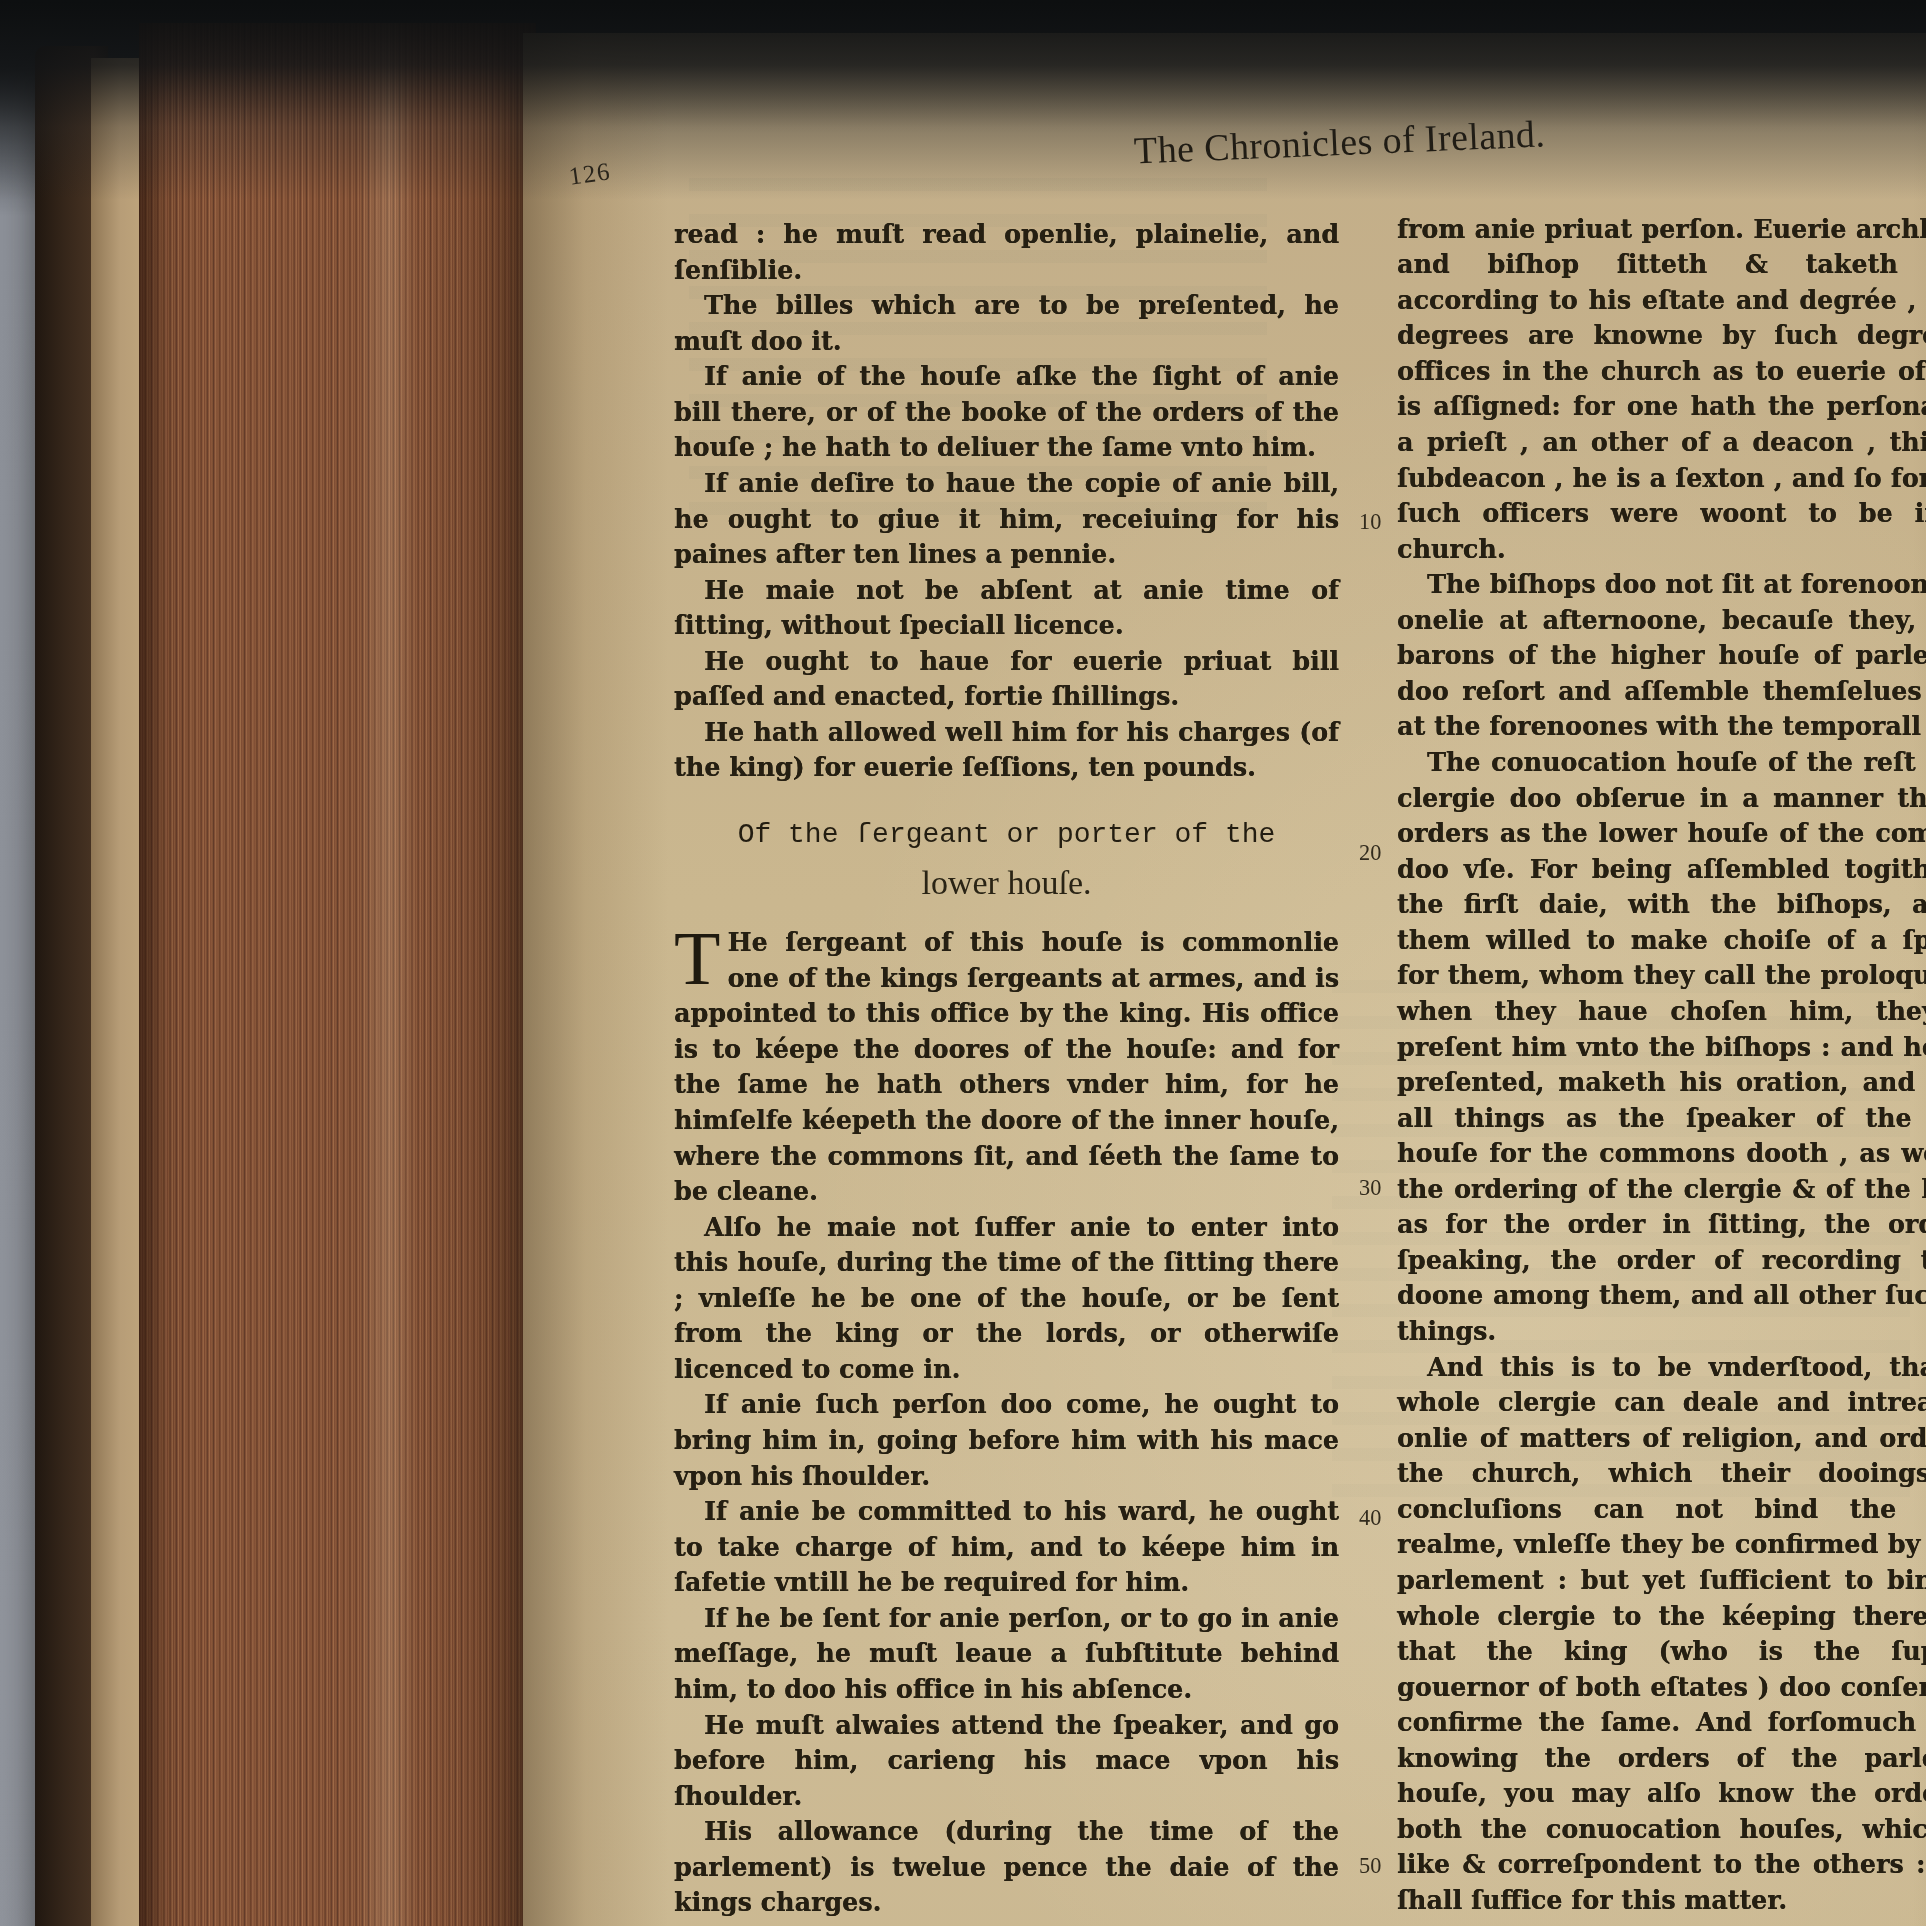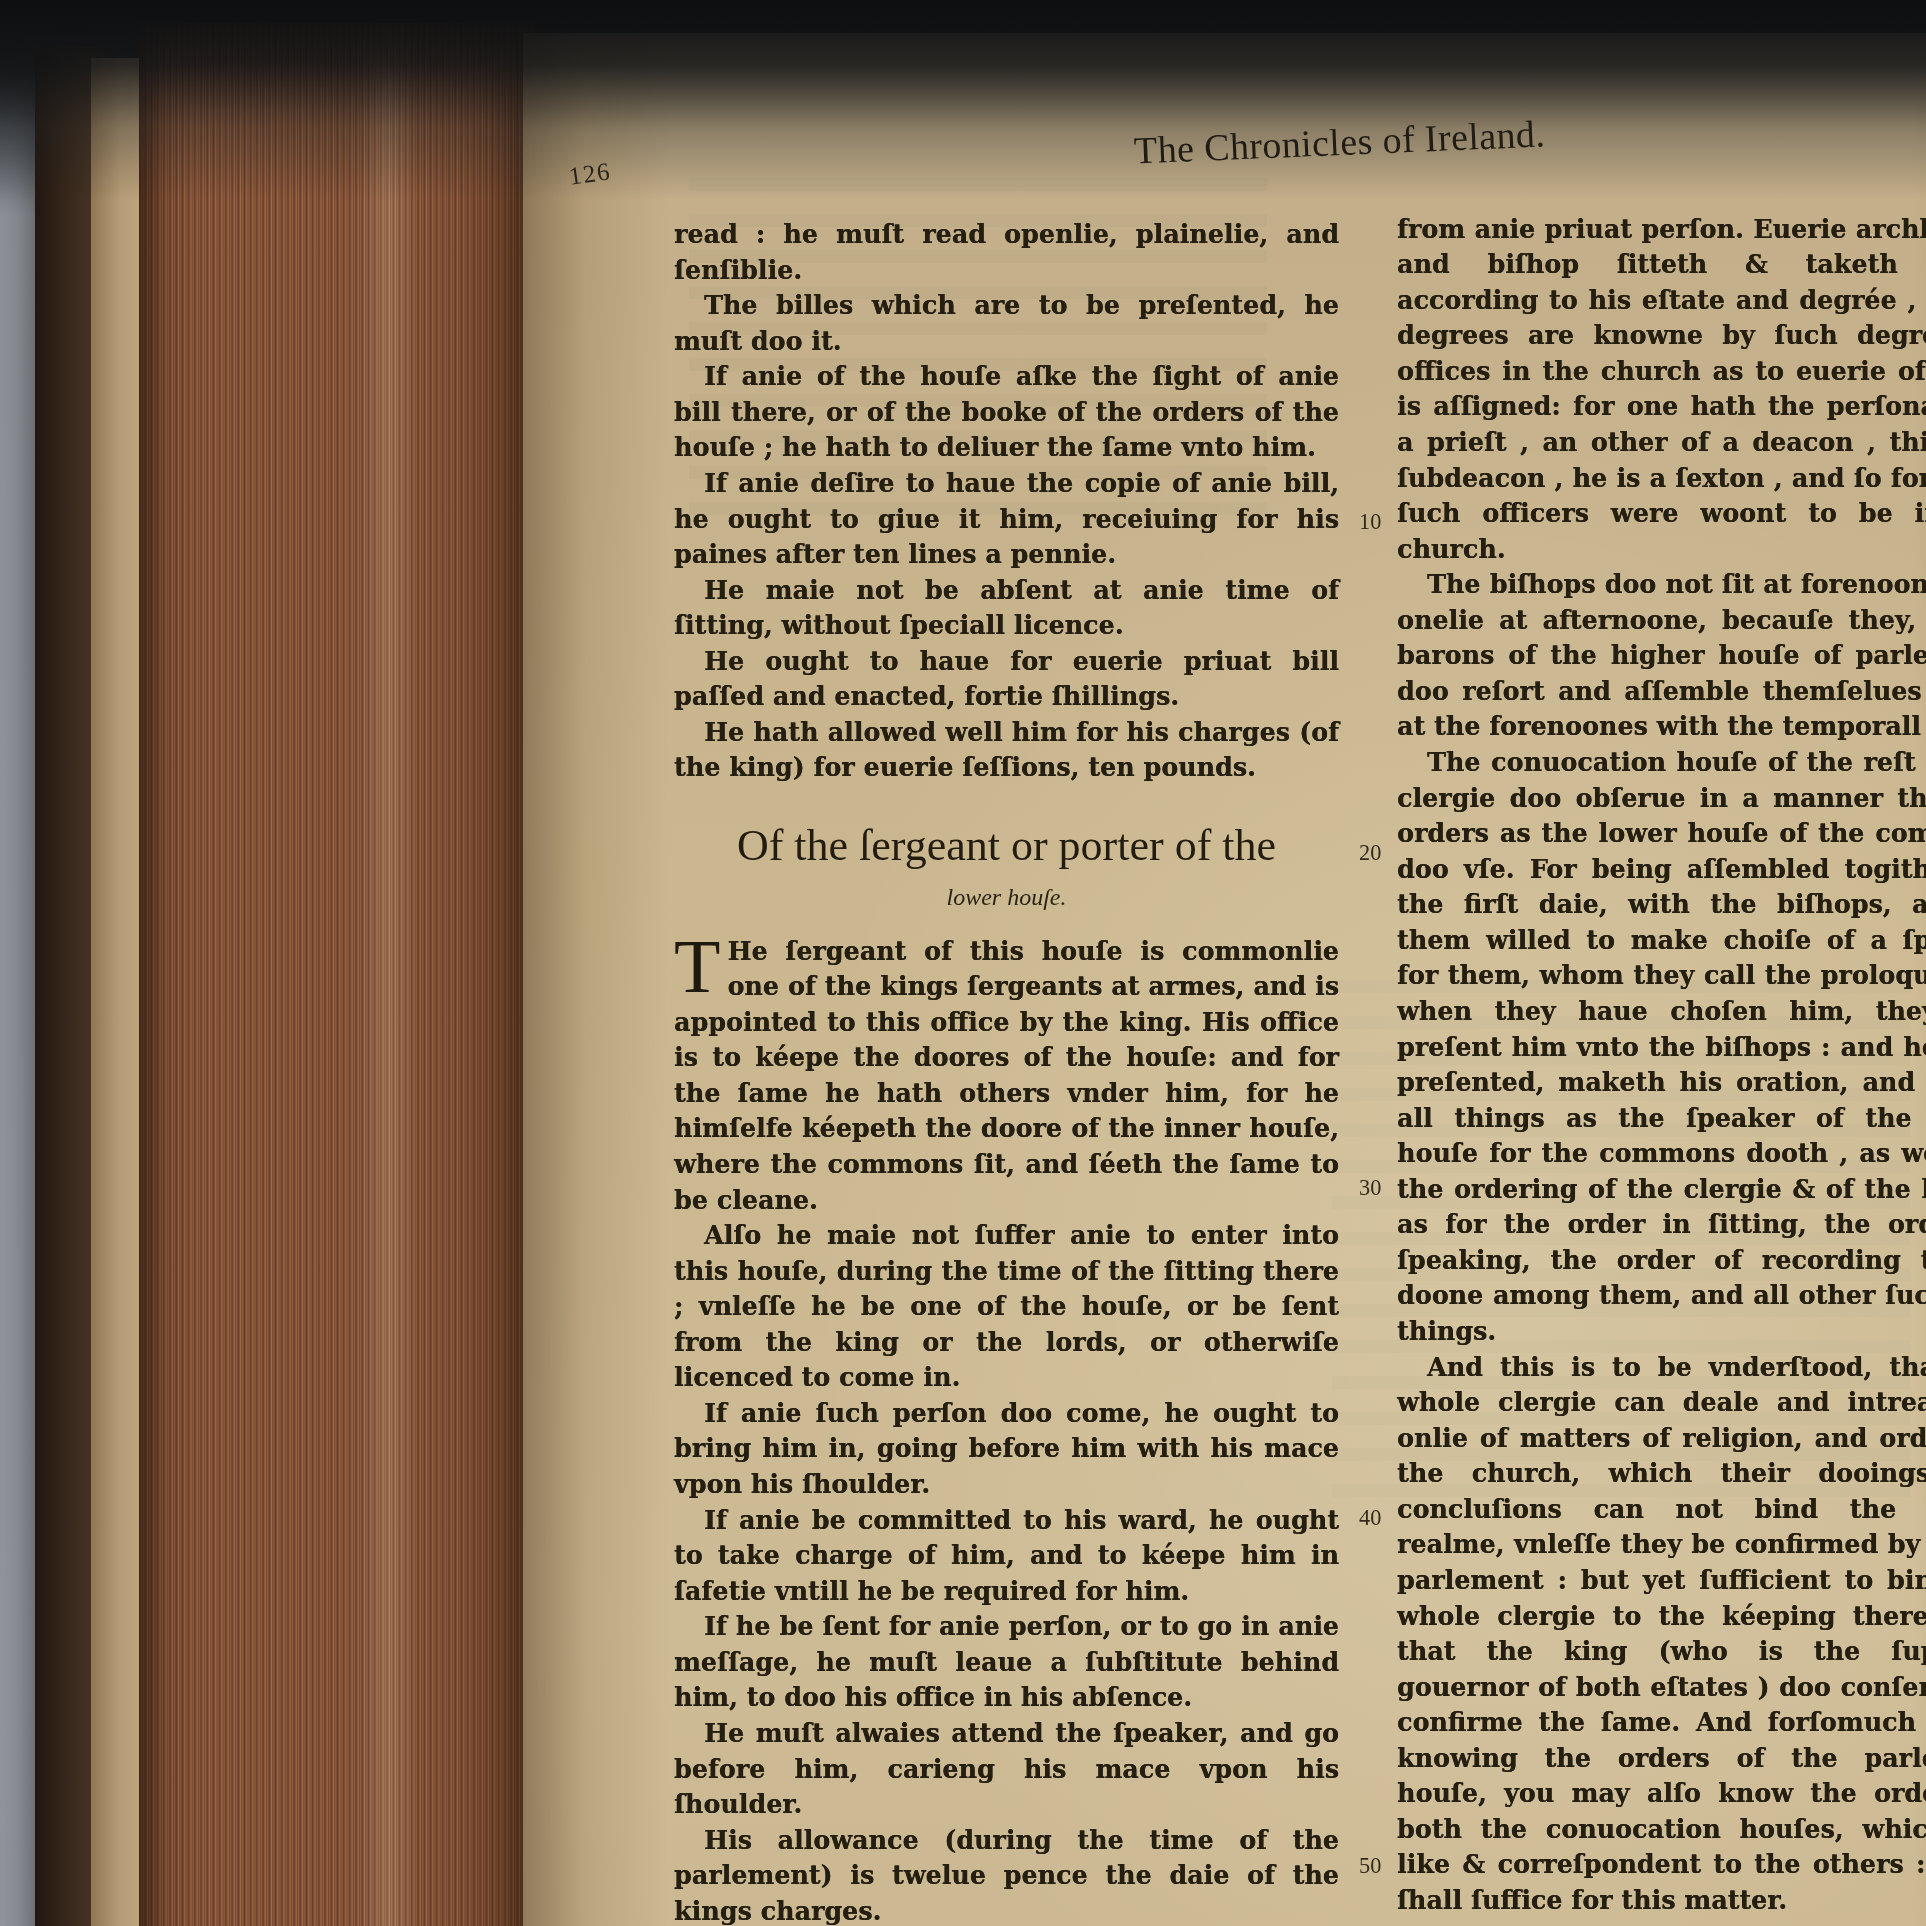--- a/index.html
+++ b/index.html
@@ -63,22 +63,22 @@
   .col-left{width:665px;}
   .col-right{width:614px;margin-top:-5.4px;}
   .para{margin:0;text-indent:30px;}
   .para.noindent{text-indent:0;margin-top:11px;}
   .dropcap{
     float:left;font-family:"Liberation Serif",serif;font-weight:normal;
     font-size:76px;line-height:58px;padding:3.9px 7px 0 0;text-indent:0;
     text-shadow:none;color:#1f1a0f;
   }
   .sect{margin:28.5px 0 18.5px 0;text-align:center;font-weight:normal;text-shadow:none;}
-  .sect-title{font-family:Liberation Serif, serif;font-size:44px;color:#231d11;}
-  .sect-sub{font-family:"Liberation Serif",serif;font-style:italic;font-size:24px;margin-top:5.4px;color:#2a2415;}
+  .sect-title{font-family:Liberation Mono, monospace;font-size:28px;color:#231d11;}
+  .sect-sub{font-family:"Liberation Serif",serif;font-size:34px;margin-top:5.4px;color:#2a2415;}
   .gutter-num{
     position:absolute;left:836px;width:50px;font-family:"Liberation Serif",serif;
     font-size:22.3px;color:#322b1d;font-weight:normal;
   }
   .ln-10{top:476px;} .ln-20{top:807px;} .ln-30{top:1142px;}
   .ln-40{top:1472px;} .ln-50{top:1820px;}
   .top-shadow{
     position:absolute;left:0;top:0;width:2158px;height:200px;pointer-events:none;
     background:linear-gradient(180deg,rgba(12,14,15,.96) 0px,rgba(18,20,22,.85) 65px,rgba(30,32,34,.35) 127px,rgba(0,0,0,0) 200px);
   }

